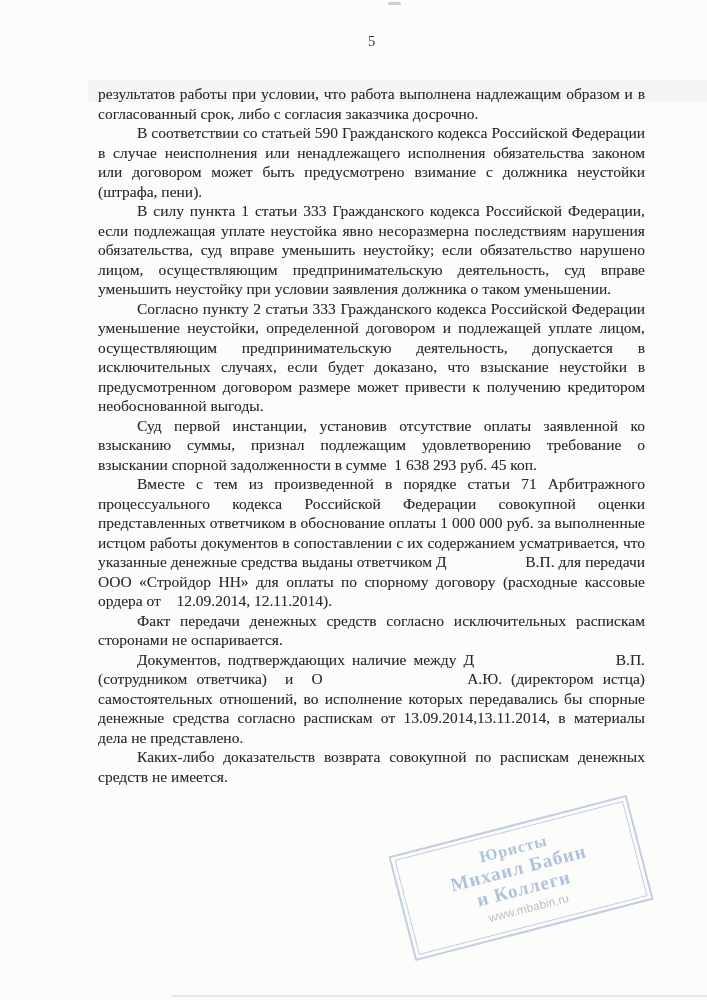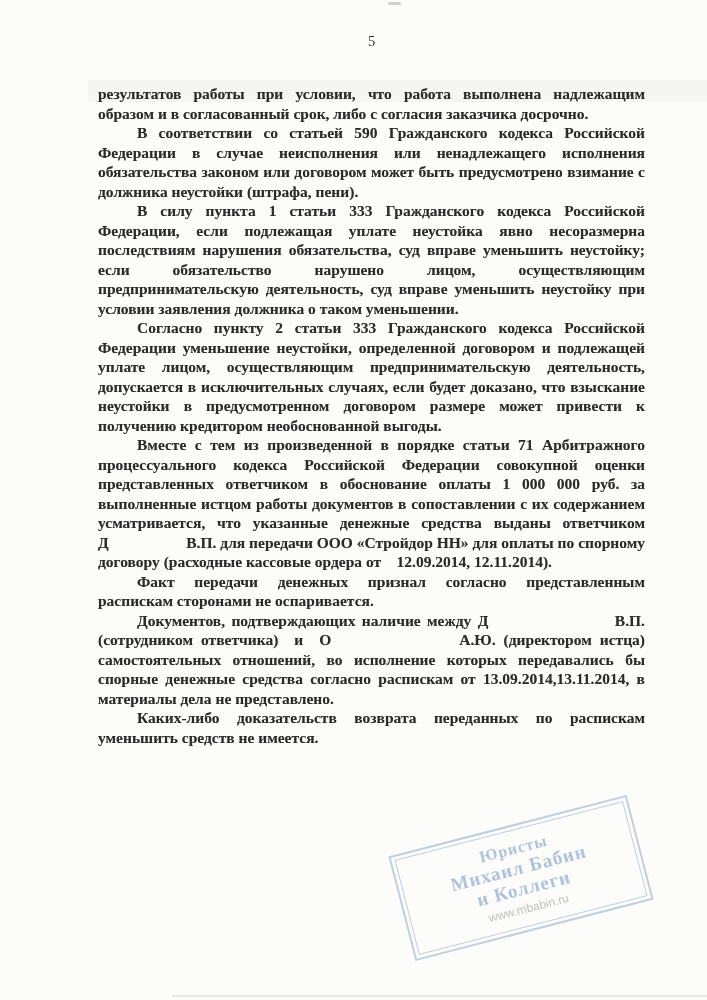--- a/index.html
+++ b/index.html
@@ -33,21 +33,21 @@
     font-size:14.5px;color:#333;
   }
   .text-block{
     position:absolute;left:98px;top:84px;width:547px;
     font-size:15.5px;line-height:19.5px;color:#2b2b2b;
     text-align:justify;
     z-index:2;
     hyphens:none;
     text-shadow:0 0 0.4px rgba(40,40,40,0.35);
   }
-  .para{margin:0;padding:0;font-weight:bold;}
+  .para{margin:0;padding:0;}
   .para.indent{text-indent:39px;}
   
   .stamp{
     position:absolute;left:398px;top:824px;width:246px;height:108px;
     transform:rotate(-14.5deg);
     transform-origin:center center;
     z-index:1;
     opacity:0.85;
   }
   .stamp-outer{
@@ -97,19 +97,20 @@
         <div class="stamp-url">www.mbabin.ru</div>
       </div>
     </div>
   </div>
 
   <div class="text-block">
     <p class="para">результатов работы при условии, что работа выполнена надлежащим образом и в согласованный срок, либо с согласия заказчика досрочно.</p>
     <p class="para indent">В соответствии со статьей 590 Гражданского кодекса Российской Федерации в случае неисполнения или ненадлежащего исполнения обязательства законом или договором может быть предусмотрено взимание с должника неустойки (штрафа, пени).</p>
     <p class="para indent">В силу пункта 1 статьи 333 Гражданского кодекса Российской Федерации, если подлежащая уплате неустойка явно несоразмерна последствиям нарушения обязательства, суд вправе уменьшить неустойку; если обязательство нарушено лицом, осуществляющим предпринимательскую деятельность, суд вправе уменьшить неустойку при условии заявления должника о таком уменьшении.</p>
     <p class="para indent">Согласно пункту 2 статьи 333 Гражданского кодекса Российской Федерации уменьшение неустойки, определенной договором и подлежащей уплате лицом, осуществляющим предпринимательскую деятельность, допускается в исключительных случаях, если будет доказано, что взыскание неустойки в предусмотренном договором размере может привести к получению кредитором необоснованной выгоды.</p>
+    <p class="para indent">Суд первой инстанции, установив отсутствие оплаты заявленной ко взысканию суммы, признал подлежащим удовлетворению требование о взыскании спорной задолженности в сумме &nbsp;1&nbsp;638&nbsp;293 руб. 45 коп.</p>
     <p class="para indent">Вместе с тем из произведенной в порядке статьи 71 Арбитражного процессуального кодекса Российской Федерации совокупной оценки представленных ответчиком в обоснование оплаты 1&nbsp;000&nbsp;000 руб. за выполненные истцом работы документов в сопоставлении с их содержанием усматривается, что указанные денежные средства выданы ответчиком Д&nbsp;&nbsp;&nbsp;&nbsp;&nbsp;&nbsp;&nbsp;&nbsp;&nbsp;&nbsp;&nbsp;&nbsp;&nbsp;&nbsp;&nbsp;&nbsp;&nbsp;&nbsp;&nbsp;&nbsp;В.П. для передачи ООО «Стройдор НН» для оплаты по спорному договору (расходные кассовые ордера от &nbsp;&nbsp;&nbsp;12.09.2014, 12.11.2014).</p>
-    <p class="para indent">Факт передачи денежных признал согласно представленным распискам сторонами не оспаривается.</p>
+    <p class="para indent">Факт передачи денежных средств согласно исключительных распискам сторонами не оспаривается.</p>
     <p class="para indent">Документов, подтверждающих наличие между Д&nbsp;&nbsp;&nbsp;&nbsp;&nbsp;&nbsp;&nbsp;&nbsp;&nbsp;&nbsp;&nbsp;&nbsp;&nbsp;&nbsp;&nbsp;&nbsp;&nbsp;&nbsp;&nbsp;&nbsp;В.П. (сотрудником ответчика) &nbsp;и&nbsp; О&nbsp;&nbsp;&nbsp;&nbsp;&nbsp;&nbsp;&nbsp;&nbsp;&nbsp;&nbsp;&nbsp;&nbsp;&nbsp;&nbsp;&nbsp;&nbsp;А.Ю. (директором истца) самостоятельных отношений, во исполнение которых передавались бы спорные денежные средства согласно распискам от 13.09.2014,13.11.2014, в материалы дела не представлено.</p>
-    <p class="para indent">Каких-либо доказательств возврата переданных по распискам уменьшить средств не имеется.</p>
+    <p class="para indent">Каких-либо доказательств возврата совокупной по распискам денежных средств не имеется.</p>
   </div>
 
 </div>
 
 </body></html>

